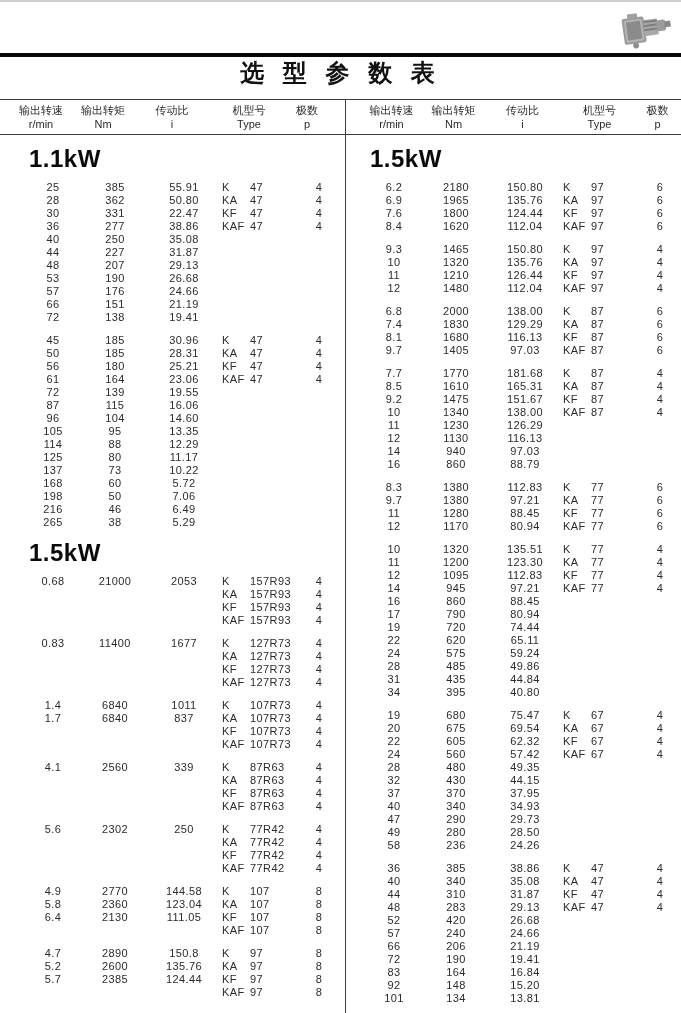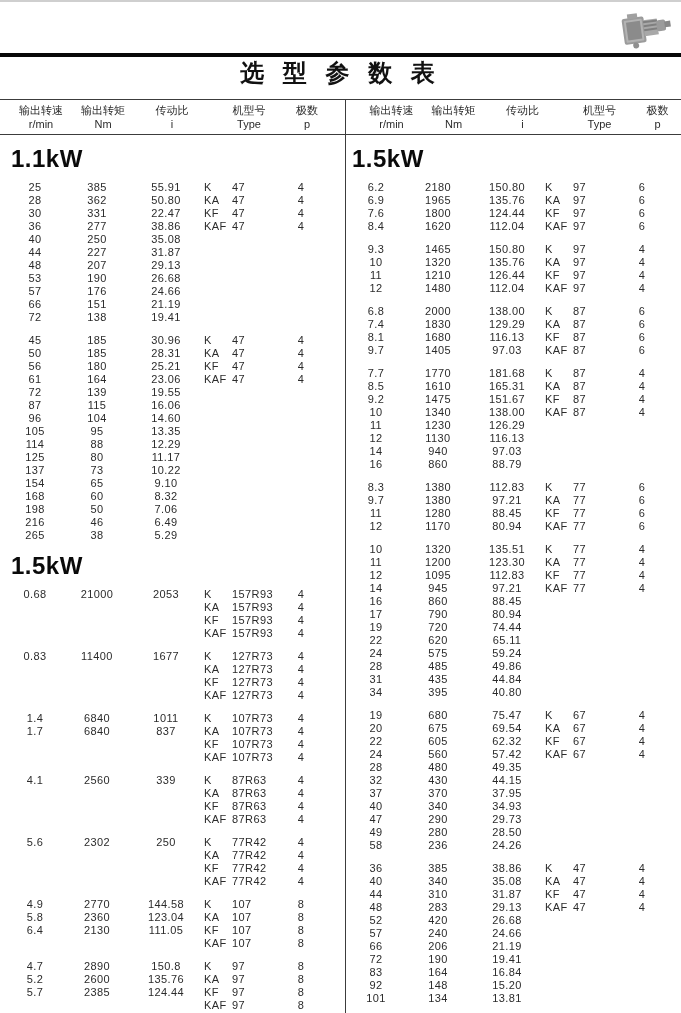--- a/index.html
+++ b/index.html
@@ -17,21 +17,21 @@
   }
   .hr-thin{position:absolute;left:0;right:0;height:1px;background:#3c3c3c;}
   .title-divider{top:99px;}
   .header-divider{top:134px;}
   .vdiv{position:absolute;top:99px;bottom:0;left:345px;width:1px;background:#3c3c3c;}
   .thead{position:absolute;top:103px;left:0;width:100%;display:flex;gap:20px;}
   .thead .thalf{width:345px;display:flex;padding-left:12px;box-sizing:border-box;}
   .hcell{text-align:center;font-size:11px;line-height:14px;color:#2b2b2b;}
   .hc1{width:58px}.hc2{width:66px}.hc3{width:72px}.hc4{width:82px}.hc5{width:34px}
   .content{position:absolute;top:135px;left:0;right:0;bottom:0;display:flex;}
-  .half{width:345px;box-sizing:border-box;padding-left:6px;}
+  .half{width:345px;box-sizing:border-box;padding-left:24px;}
   .half-right{margin-left:1px;}
   .power{
     font-size:24px;font-weight:bold;color:#0a0a0a;margin:11px 0 9px 5px;
     letter-spacing:0.5px;line-height:26px;
   }
   .block{margin-bottom:10px;}
   .row{display:flex;height:13px;line-height:13px;font-size:11px;letter-spacing:0.4px;color:#2b2b2b;white-space:nowrap;}
   .c{display:block;}
   .speed{width:58px;text-align:center;}
   .torque{width:66px;text-align:center;}
@@ -298,31 +298,23 @@
             </div>
             <div class="row">
               <span class="c speed">137</span>
               <span class="c torque">73</span>
               <span class="c ratio">10.22</span>
               <span class="c prefix"></span>
               <span class="c model"></span>
               <span class="c poles"></span>
             </div>
             <div class="row">
-              <span class="c speed">154</span>
-              <span class="c torque">65</span>
-              <span class="c ratio">9.10</span>
-              <span class="c prefix"></span>
-              <span class="c model"></span>
-              <span class="c poles"></span>
-            </div>
-            <div class="row">
               <span class="c speed">168</span>
               <span class="c torque">60</span>
-              <span class="c ratio">8.32</span>
+              <span class="c ratio">5.72</span>
               <span class="c prefix"></span>
               <span class="c model"></span>
               <span class="c poles"></span>
             </div>
             <div class="row">
               <span class="c speed">198</span>
               <span class="c torque">50</span>
               <span class="c ratio">7.06</span>
               <span class="c prefix"></span>
               <span class="c model"></span>

